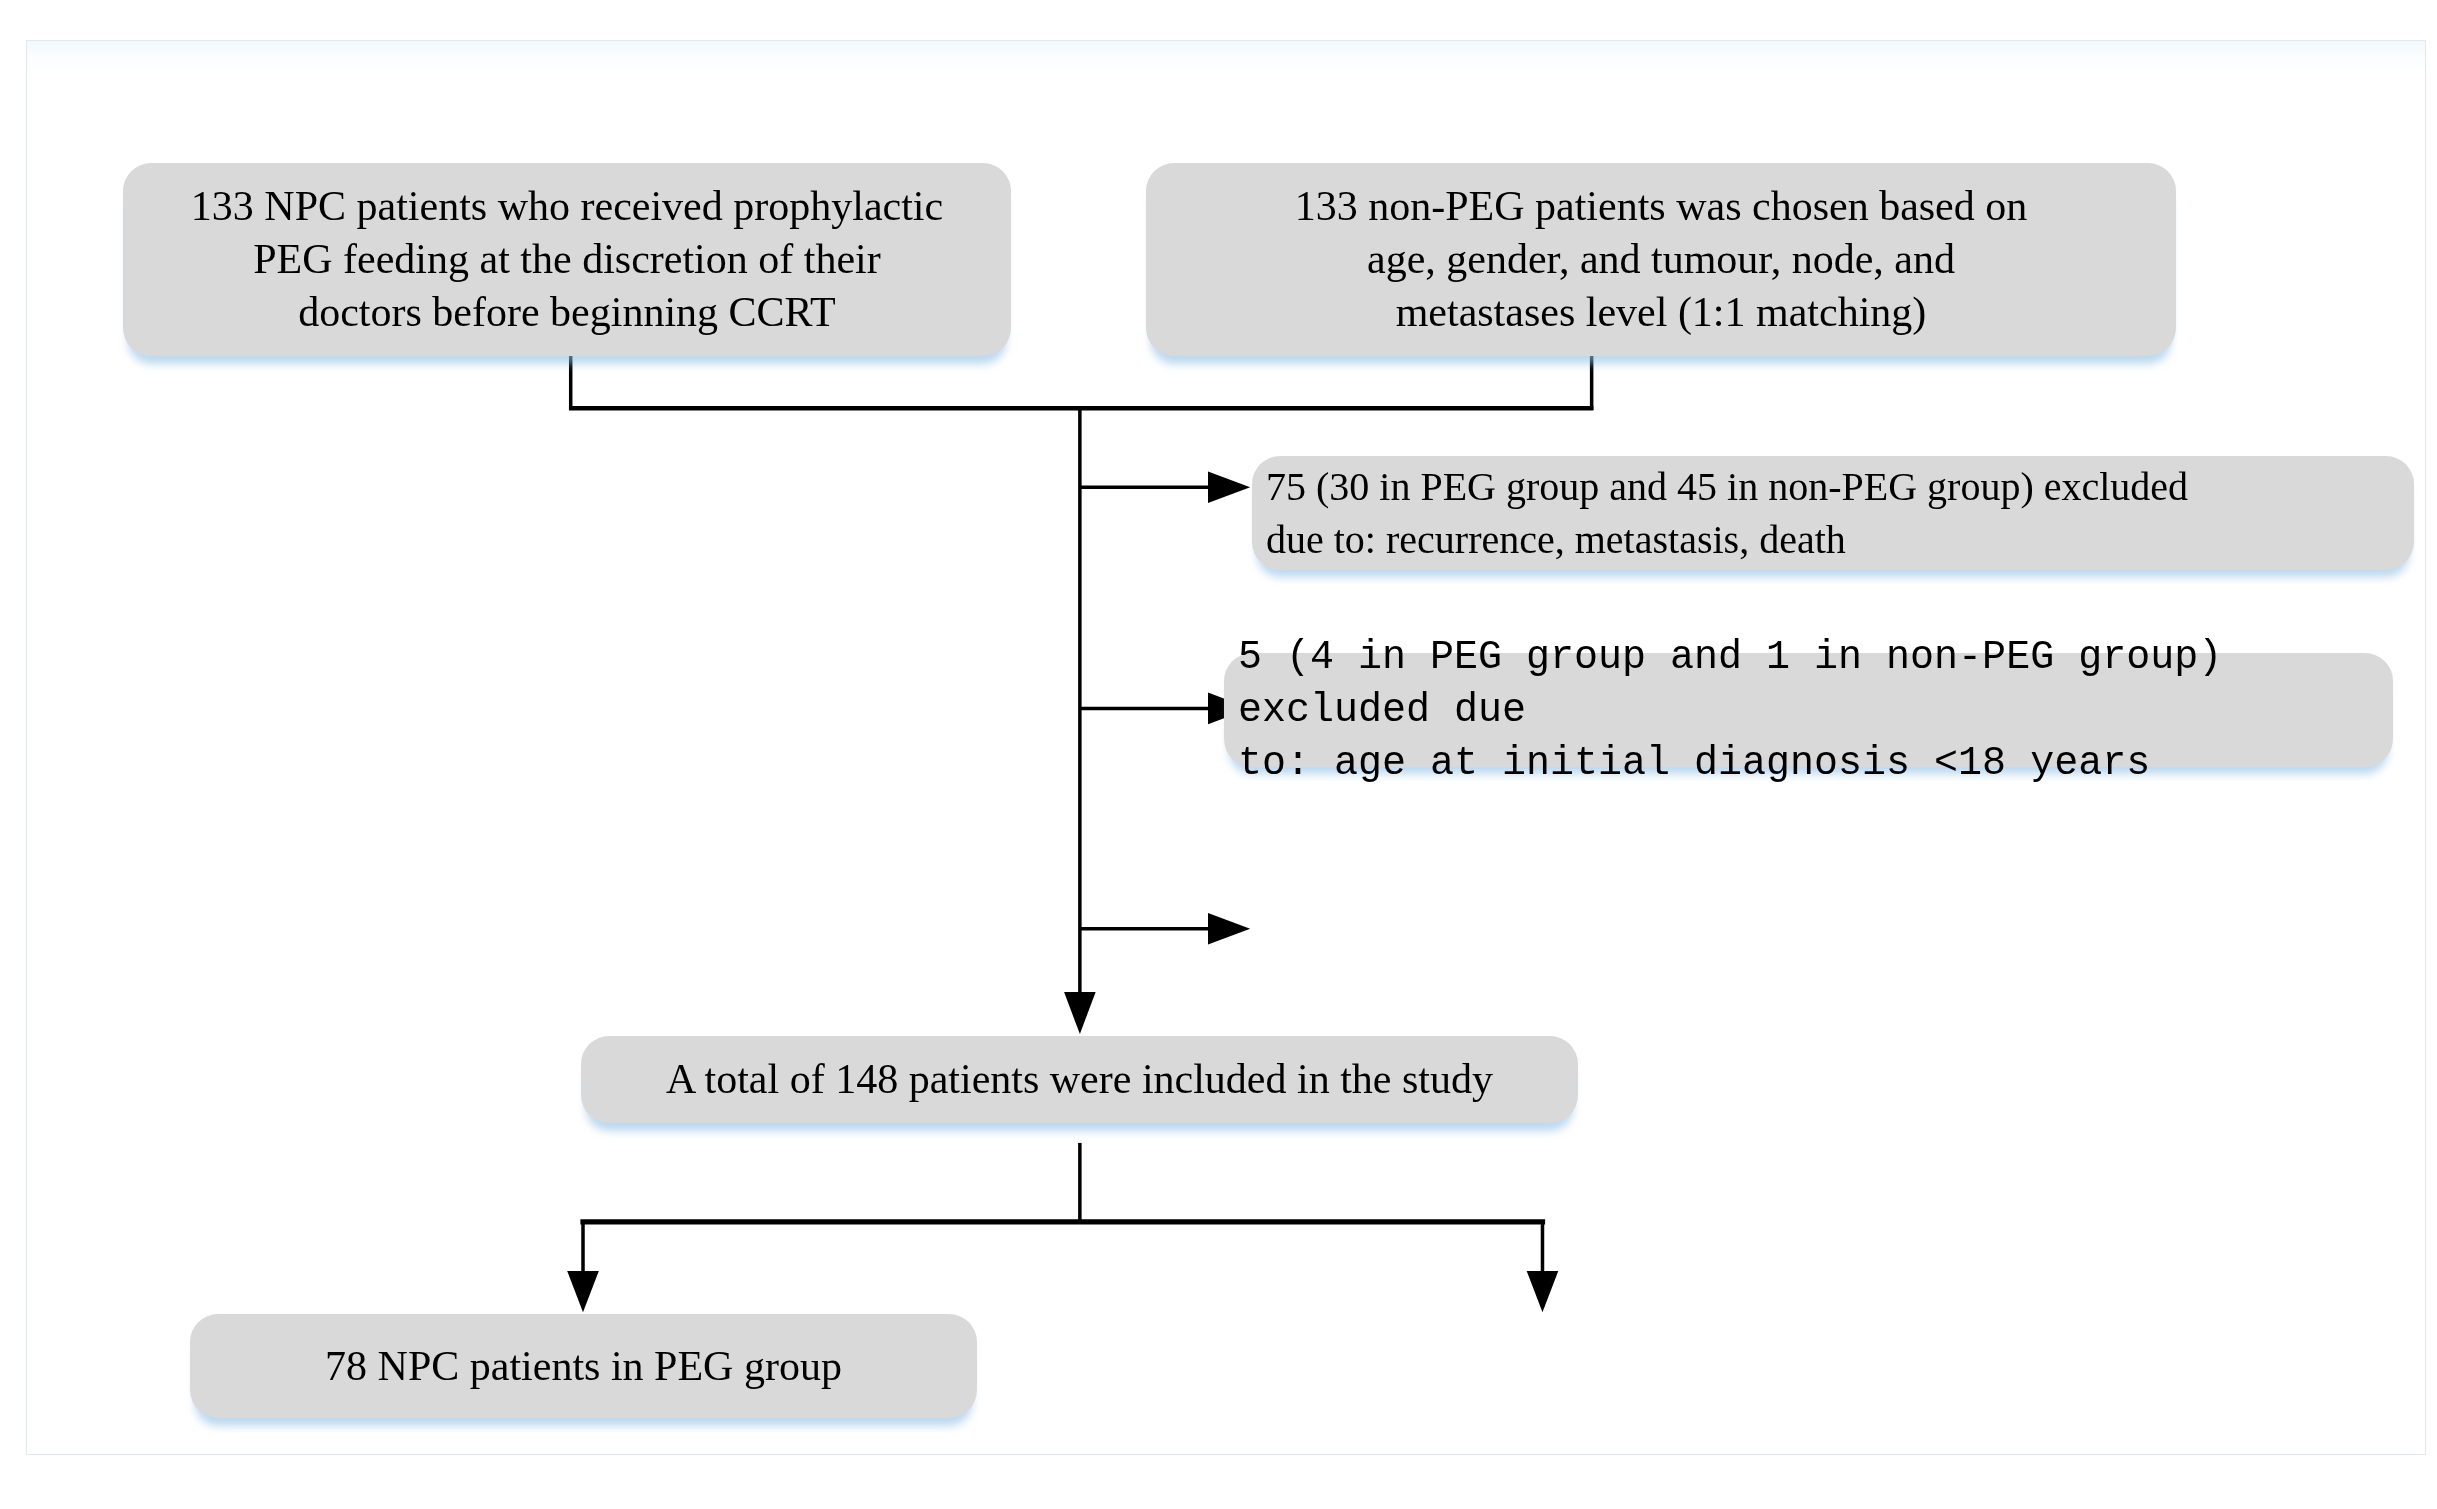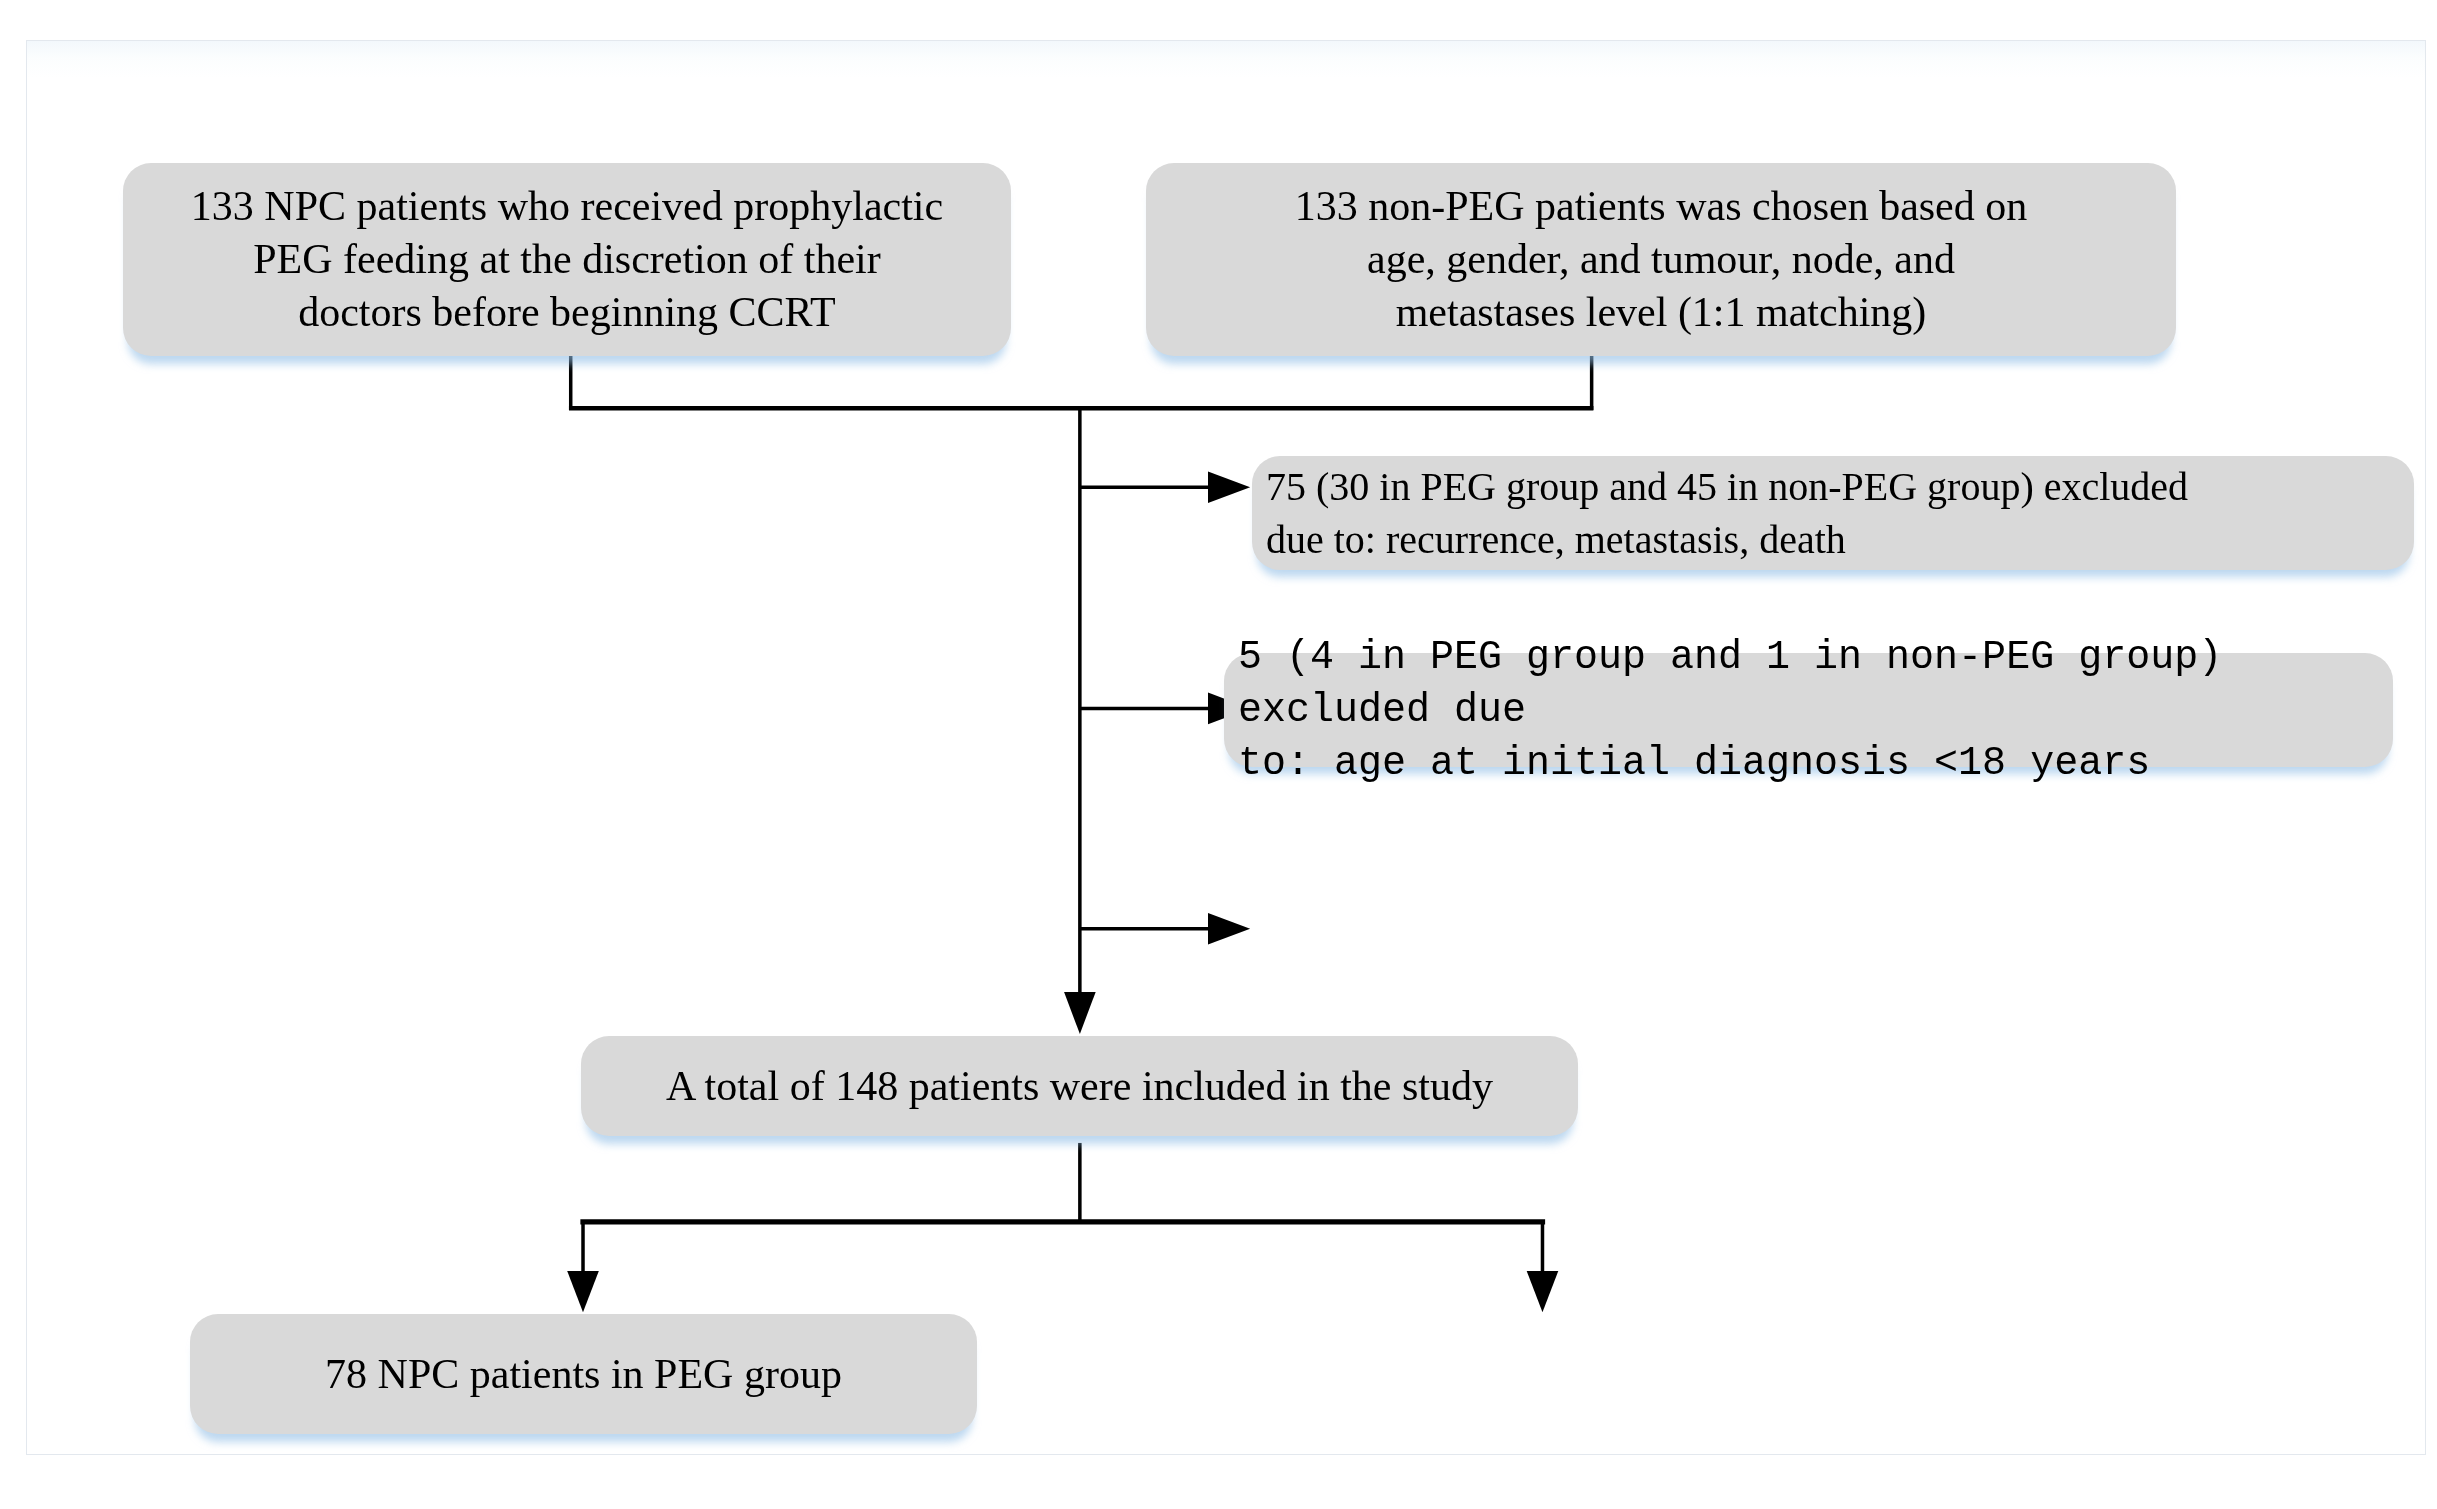--- a/index.html
+++ b/index.html
@@ -48,22 +48,22 @@
     text-align: left;
     padding: 0 14px;
     font-size: 40px;
     line-height: 53px;
   }
   #node-peg-source     { left: 123px;  top: 163px;  width: 888px; height: 193px; }
   #node-nonpeg-source  { left: 1146px; top: 163px;  width: 1030px; height: 193px; text-align: center; }
   #node-exclusion-1    { left: 1252px; top: 430px;  width: 1134px; height: 114px; margin-top: 26px; }
   #node-exclusion-2    { left: 1224px; top: 653px;  width: 1141px; height: 114px; font-family: Liberation Mono, monospace; }
   #node-exclusion-3    { left: 1252px; top: 873px;  width: 1145px; height: 116px; }
-  #node-total          { left: 581px;  top: 1036px; width: 997px; height: 100px; }
-  #node-peg-group      { left: 190px;  top: 1314px; width: 787px;  height: 120px; }
+  #node-total          { left: 581px;  top: 1036px; width: 997px; height: 87px; }
+  #node-peg-group      { left: 190px;  top: 1314px; width: 787px;  height: 104px; }
   #node-nonpeg-group   { left: 1146px; top: 1314px; width: 794px;  height: 104px; }
 </style>
 </head>
 <body>
 
 <div id="canvas">
 
   <div id="panel"></div>
 
   <svg id="connector-layer" width="2438" height="1509" viewBox="0 0 2777 1719" xmlns="http://www.w3.org/2000/svg">

